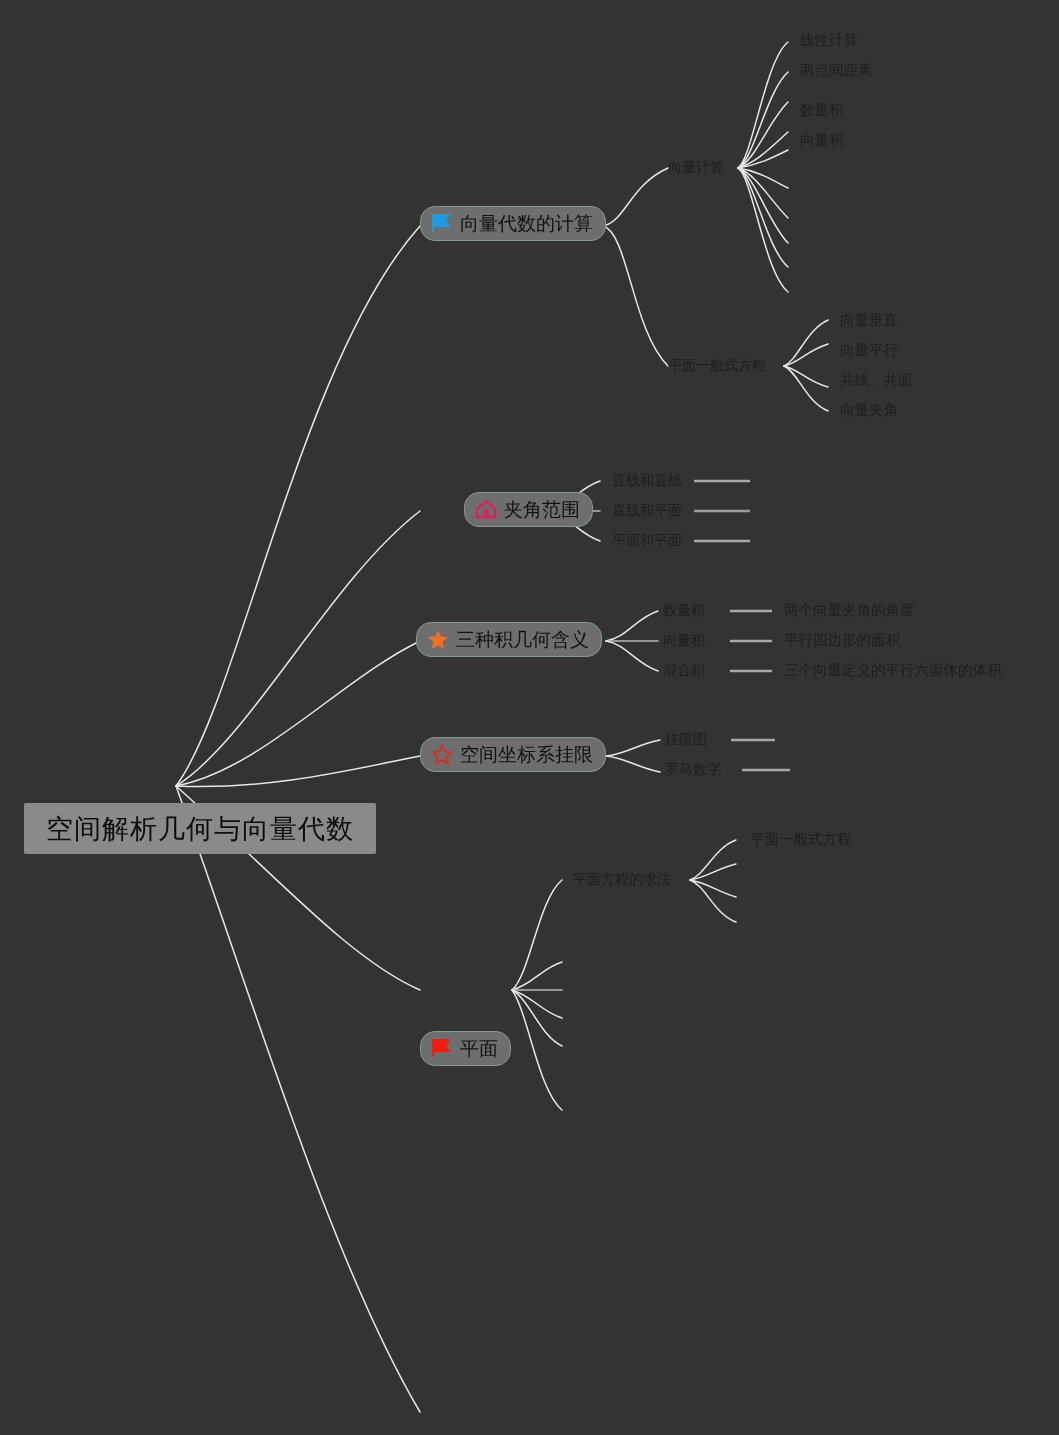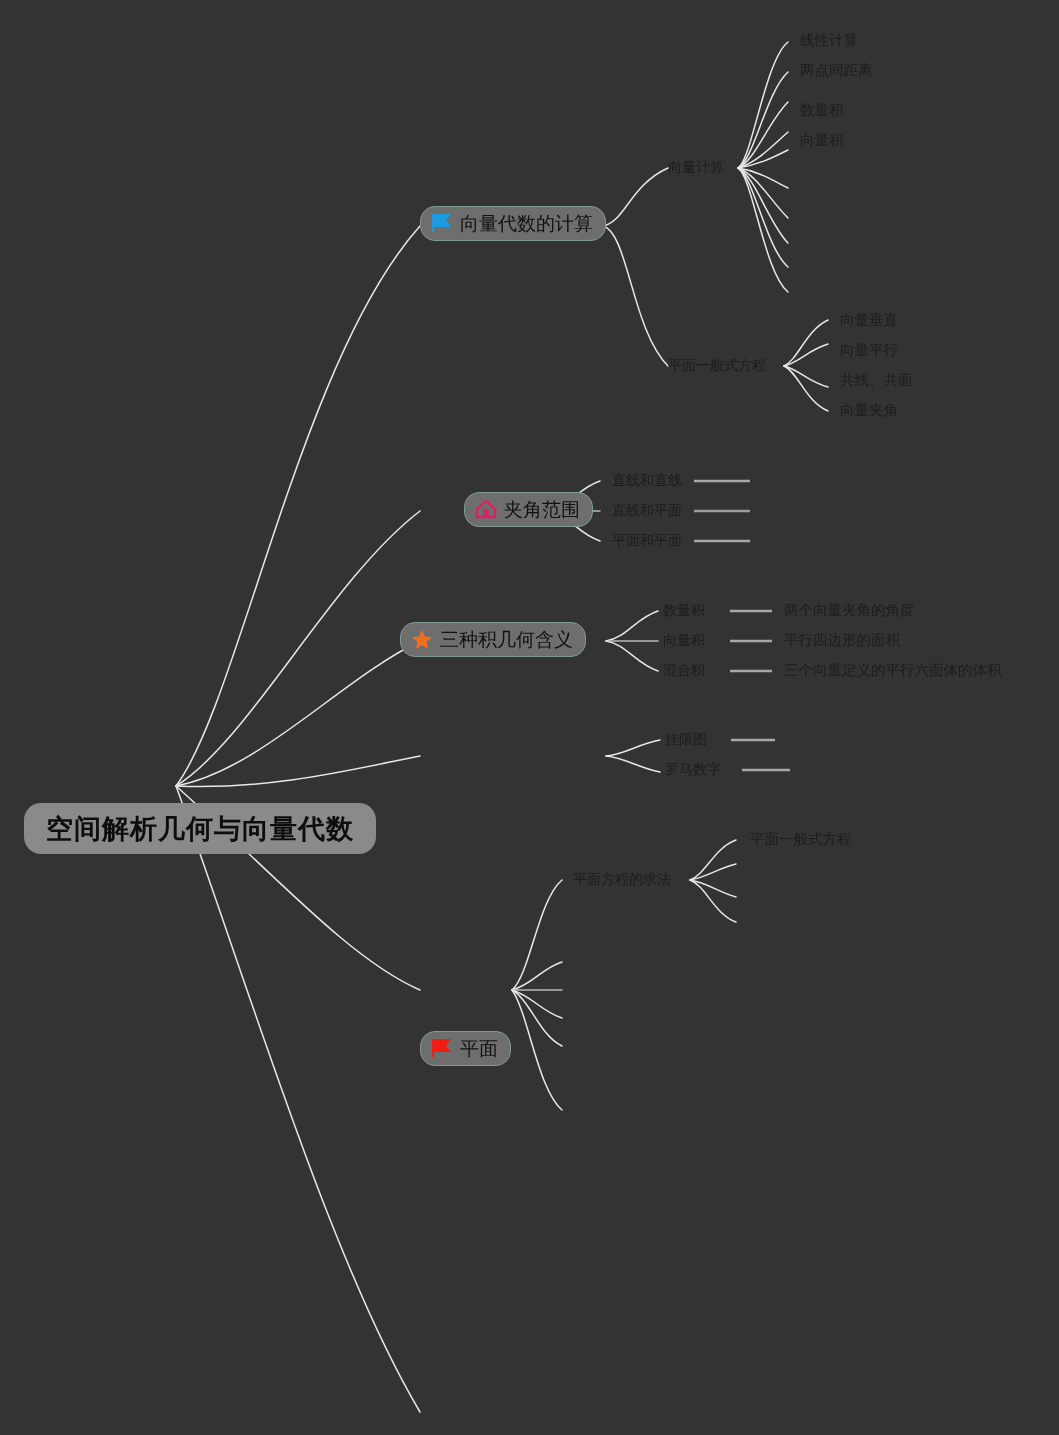--- a/index.html
+++ b/index.html
@@ -10,25 +10,25 @@
     overflow:hidden;
     position:relative;
   }
   #canvas{position:absolute;inset:0;width:1059px;height:1435px;}
   svg.links{position:absolute;left:0;top:0;width:1059px;height:1435px;pointer-events:none;}
 
   
   .root-node{
     position:absolute;
     background:#8a8a8a;
-    border-radius:17px;
+    border-radius:2px;
     padding:10px 22px;
     color:#0d0d0d;
     font-size:27px;
-    font-weight:bold;
+    font-weight:normal;
     letter-spacing:1px;
     white-space:nowrap;
     line-height:1.15;
   }
 
   
   .l1-node{
     position:absolute;
     display:flex;
     align-items:center;
@@ -169,35 +169,43 @@
           <circle cx="11" cy="12" r="2.6" fill="#d62366"></circle>
           <rect x="8.4" y="12" width="5.2" height="6" fill="#d62366"></rect>
         </svg>
     </span>
     <span class="lbl">夹角范围</span>
   </div>
   <div class="txt-node lvl2" style="left:612px;top:473px;">直线和直线</div>
   <div class="txt-node lvl2" style="left:612px;top:503px;">直线和平面</div>
   <div class="txt-node lvl2" style="left:612px;top:533px;">平面和平面</div>
 
-  <div class="l1-node" style="left:400px;top:622px;">
+  <div class="l1-node" style="left:416px;top:622px;">
     <span class="icon">
       <svg width="22" height="21" viewBox="0 0 22 21">
           <path d="M11,1 L13.9,7.6 L21,8.3 L15.6,13.0 L17.2,20 L11,16.3 L4.8,20 L6.4,13.0 L1,8.3 L8.1,7.6 Z" fill="#f07021"></path>
         </svg>
     </span>
     <span class="lbl">三种积几何含义</span>
   </div>
   <div class="txt-node lvl2" style="left:663px;top:603px;">数量积</div>
   <div class="txt-node lvl2" style="left:663px;top:633px;">向量积</div>
   <div class="txt-node lvl2" style="left:663px;top:663px;">混合积</div>
   <div class="txt-node lvl3" style="left:784px;top:603px;">两个向量夹角的角度</div>
   <div class="txt-node lvl3" style="left:784px;top:633px;">平行四边形的面积</div>
   <div class="txt-node lvl3" style="left:784px;top:663px;">三个向量定义的平行六面体的体积</div>
 
+  <div class="l1-node" style="left:420px;top:737px;">
+    <span class="icon">
+      <svg width="22" height="21" viewBox="0 0 22 21">
+          <path d="M11,1.5 L13.8,7.6 L20.5,8.3 L15.5,12.9 L17,19.4 L11,16 L5,19.4 L6.5,12.9 L1.5,8.3 L8.2,7.6 Z" fill="none" stroke="#c7352b" stroke-width="2"></path>
+        </svg>
+    </span>
+    <span class="lbl">空间坐标系挂限</span>
+  </div>
   <div class="txt-node lvl2" style="left:665px;top:732px;">挂限图</div>
   <div class="txt-node lvl2" style="left:665px;top:762px;">罗马数字</div>
 
   <div class="l1-node" style="left:420px;top:988px;margin-top:43px;">
     <span class="icon">
       <svg width="22" height="20" viewBox="0 0 22 20">
           <path d="M2,1 L20,1 L15,7.5 L20,14 L2,14 Z" fill="#f01e12"></path>
           <rect x="1" y="1" width="2" height="18" fill="#f01e12"></rect>
         </svg>
     </span>

